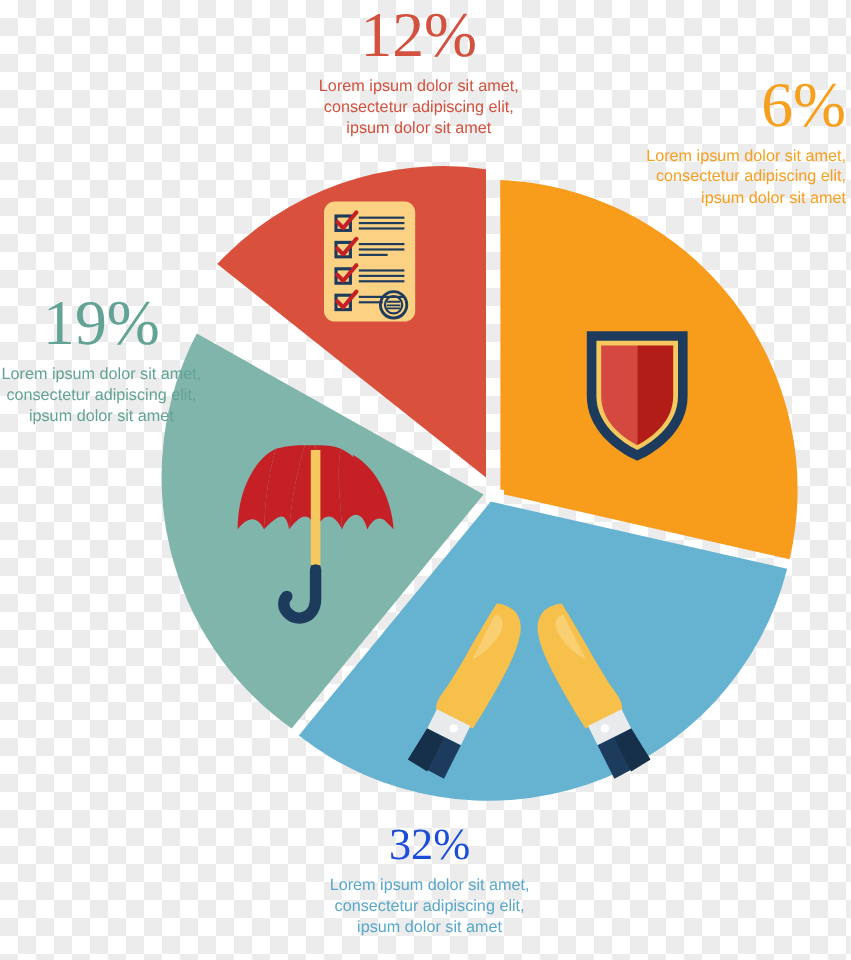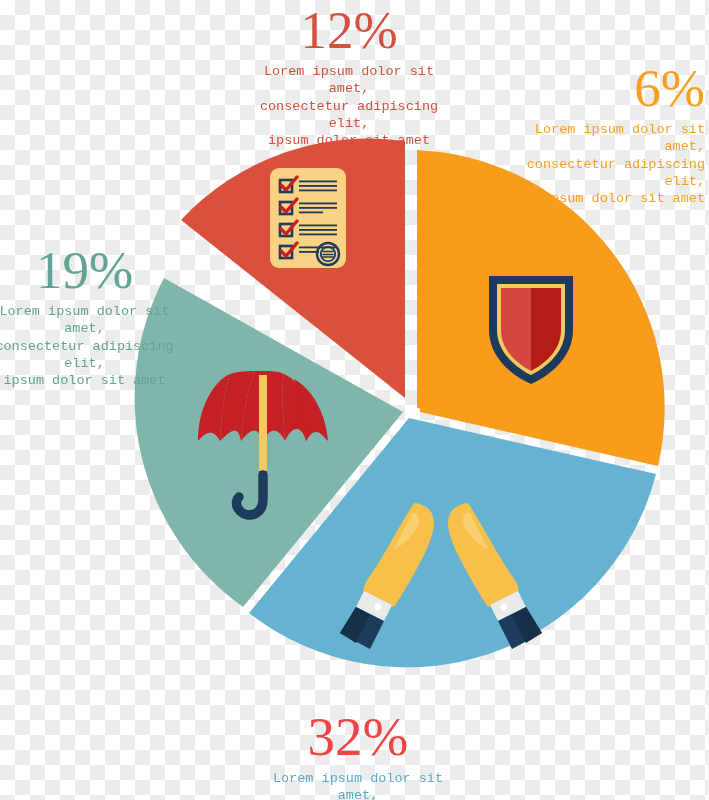--- a/index.html
+++ b/index.html
@@ -49,21 +49,21 @@
   .pct {
     font-family: "Liberation Serif", "DejaVu Serif", serif;
     font-size: 50px;
     line-height: 1.0;
     font-weight: 400;
     letter-spacing: 0px;
     margin: 0 0 6px 0;
     white-space: nowrap;
   }
   .desc {
-    font-family: Liberation Mono, monospace;
+    font-family: Liberation Sans, sans-serif;
     font-size: 13.5px;
     line-height: 1.28;
     margin: 0;
     white-space: pre-line;
   }
 
   .callout-12 {
     left: 249px;
     top: 4px;
     width: 200px;
@@ -89,21 +89,21 @@
   }
   .callout-19 .pct { color: #63a396; font-size: 53px; }
   .callout-19 .desc { color: #63a396; }
 
   .callout-32 {
     left: 258px;
     top: 686px;
     width: 200px;
     text-align: center;
   }
-  .callout-32 .pct { color: #ef4444; font-size: 55px; margin-top: 23px; }
+  .callout-32 .pct { color: #1d4ed8; font-size: 37px; }
   .callout-32 .desc { color: #5aa8c9; }
 </style>
 </head>
 <body>
 
 <div class="stage">
 
   <div class="pie-wrap">
     <svg class="pie-svg" viewBox="0 0 709 800">
 

